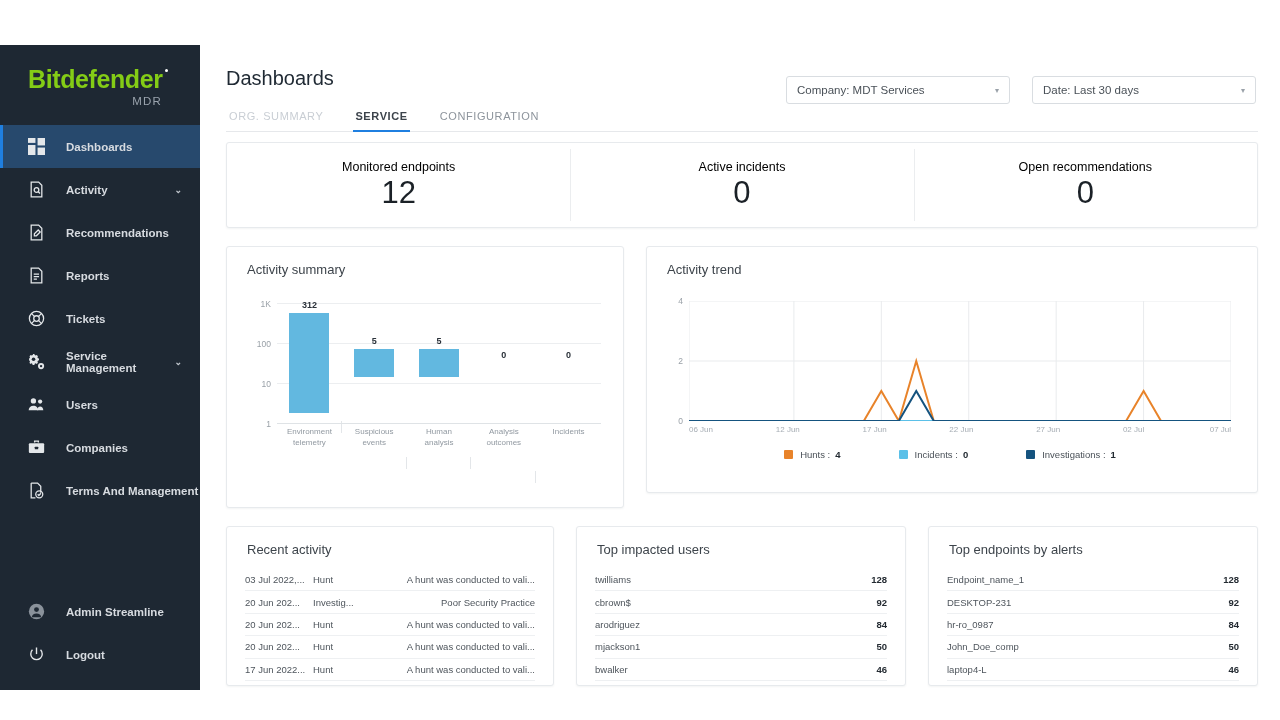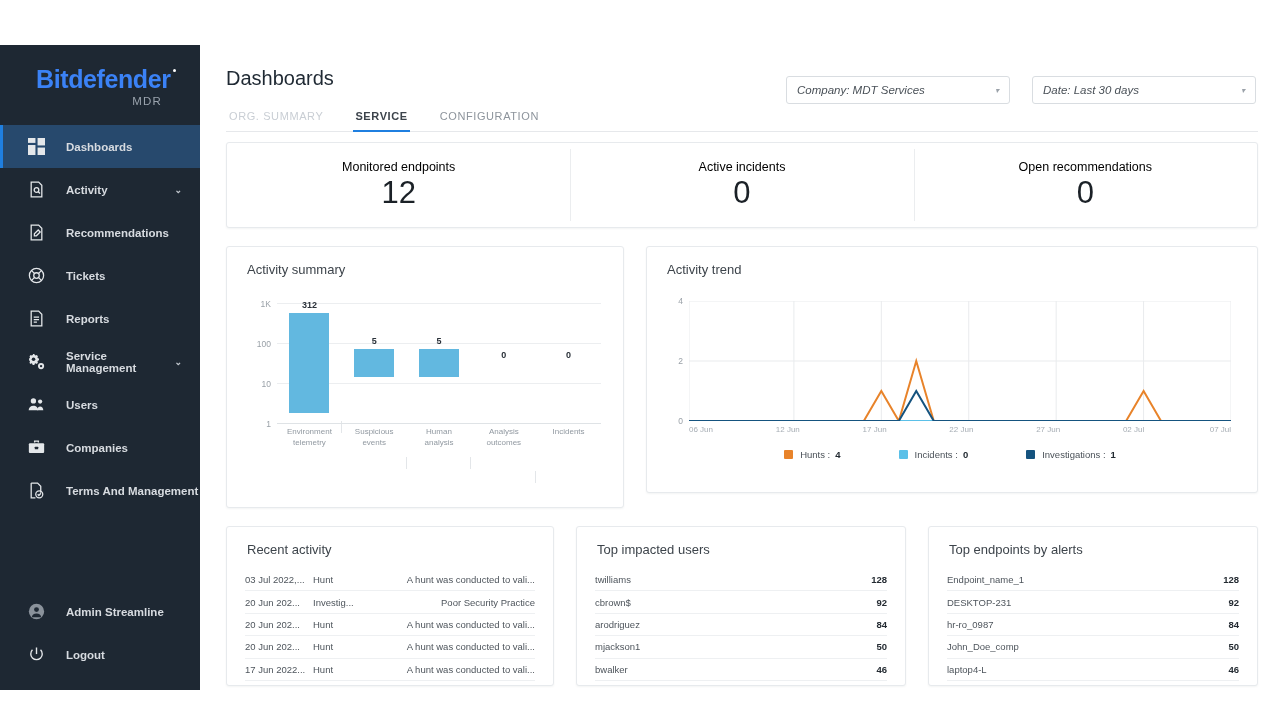--- a/index.html
+++ b/index.html
@@ -13,22 +13,22 @@
 
   
   .sidebar {
     position: absolute; left: 0; top: 45px;
     width: 200px; height: 645px;
     background: #1e2833;
     color: #e8eaed;
   }
   .brand { padding: 22px 0 14px 0; text-align: left; }
   .brand-name {
-    font-size: 25px; font-weight: bold; color: #3b82f6;
-    letter-spacing: -0.4px; padding-left: 36px; line-height: 1;
+    font-size: 25px; font-weight: bold; color: #84cc16;
+    letter-spacing: -0.4px; padding-left: 28px; line-height: 1;
     position: relative; display: inline-block;
   }
   .brand-name::after {
     content: ""; position: absolute; right: -5px; top: 2px;
     width: 3px; height: 3px; background:#ffffff; border-radius:50%;
   }
   .brand-sub {
     font-size: 11.5px; color: #9aa3ad; letter-spacing: 1.2px;
     text-align: right; padding-right: 38px; margin-top: 3px;
   }
@@ -85,21 +85,21 @@
   .tab.active { color: #3c434b; font-weight: bold; }
   .tab.active::after {
     content:""; position:absolute; left:0; right:0; bottom:-1px;
     height: 2px; background:#1f7fe0;
   }
 
   .filters { position:absolute; right: 24px; top: 31px; display:flex; gap: 22px; }
   .select {
     width: 224px; height: 28px; border: 1px solid #d9dde1; border-radius: 3px;
     background:#fff; display:flex; align-items:center; padding: 0 10px;
-    font-size: 11.5px; color: #4a5158; cursor:pointer; justify-content: space-between; font-style: italic;
+    font-size: 11.5px; color: #4a5158; cursor:pointer; justify-content: space-between;
   }
   .select .caret { color:#9aa1a9; font-size: 8px; }
 
   
   .content { padding: 10px 22px 0 26px; }
   .card {
     background:#fff; border:1px solid #e7eaed; border-radius:3px;
     box-shadow: 0 1px 2px rgba(20,30,45,.05);
   }
   .kpi-row { display:flex; height: 86px; align-items:stretch; }
@@ -222,35 +222,35 @@
             <svg viewBox="0 0 16 16" fill="none" stroke="currentColor" stroke-width="1.2">
               <path d="M3 1h7l3 3v11H3z"></path>
               <path d="M9.6 5.6L6 9.2v1.9h1.9l3.6-3.6z"></path>
             </svg>
           </span>
         <span class="nav-label">Recommendations</span>
       </div>
       <div class="nav-item">
         <span class="nav-icon">
             <svg viewBox="0 0 16 16" fill="none" stroke="currentColor" stroke-width="1.2">
+              <path d="M3 1h7l3 3v11H3z"></path>
+              <path d="M5.4 6.6h5M5.4 9h5M5.4 11.4h3"></path>
+            </svg>
+          </span>
+        <span class="nav-label">Reports</span>
+      </div>
+      <div class="nav-item">
+        <span class="nav-icon">
+            <svg viewBox="0 0 16 16" fill="none" stroke="currentColor" stroke-width="1.2">
               <circle cx="8" cy="8" r="6.7"></circle>
               <circle cx="8" cy="8" r="2.6"></circle>
               <path d="M3.4 3.4l2.8 2.8M9.8 9.8l2.8 2.8M12.6 3.4L9.8 6.2M6.2 9.8l-2.8 2.8"></path>
             </svg>
           </span>
         <span class="nav-label">Tickets</span>
-      </div>
-      <div class="nav-item">
-        <span class="nav-icon">
-            <svg viewBox="0 0 16 16" fill="none" stroke="currentColor" stroke-width="1.2">
-              <path d="M3 1h7l3 3v11H3z"></path>
-              <path d="M5.4 6.6h5M5.4 9h5M5.4 11.4h3"></path>
-            </svg>
-          </span>
-        <span class="nav-label">Reports</span>
       </div>
       <div class="nav-item">
         <span class="nav-icon">
             <svg viewBox="0 0 16 16" fill="currentColor">
               <path d="M6.1 0.6l.4 1.3c.4.1.8.3 1.1.5l1.2-.6 1.4 1.4-.6 1.2c.2.3.4.7.5 1.1l1.3.4v2l-1.3.4c-.1.4-.3.8-.5 1.1l.6 1.2-1.4 1.4-1.2-.6c-.3.2-.7.4-1.1.5l-.4 1.3h-2l-.4-1.3c-.4-.1-.8-.3-1.1-.5l-1.2.6L.5 10.6l.6-1.2c-.2-.3-.4-.7-.5-1.1L0 7.9v-2l.6-.4c.1-.4.3-.8.5-1.1L.5 3.2 1.9 1.8l1.2.6c.3-.2.7-.4 1.1-.5L4.6.6z" transform="translate(1,0.4) scale(0.82)"></path>
               <circle cx="5.2" cy="5.9" r="1.7" fill="#1e2833"></circle>
               <circle cx="12.3" cy="12.3" r="2.9"></circle>
               <circle cx="12.3" cy="12.3" r="1.1" fill="#1e2833"></circle>
             </svg>
           </span>

